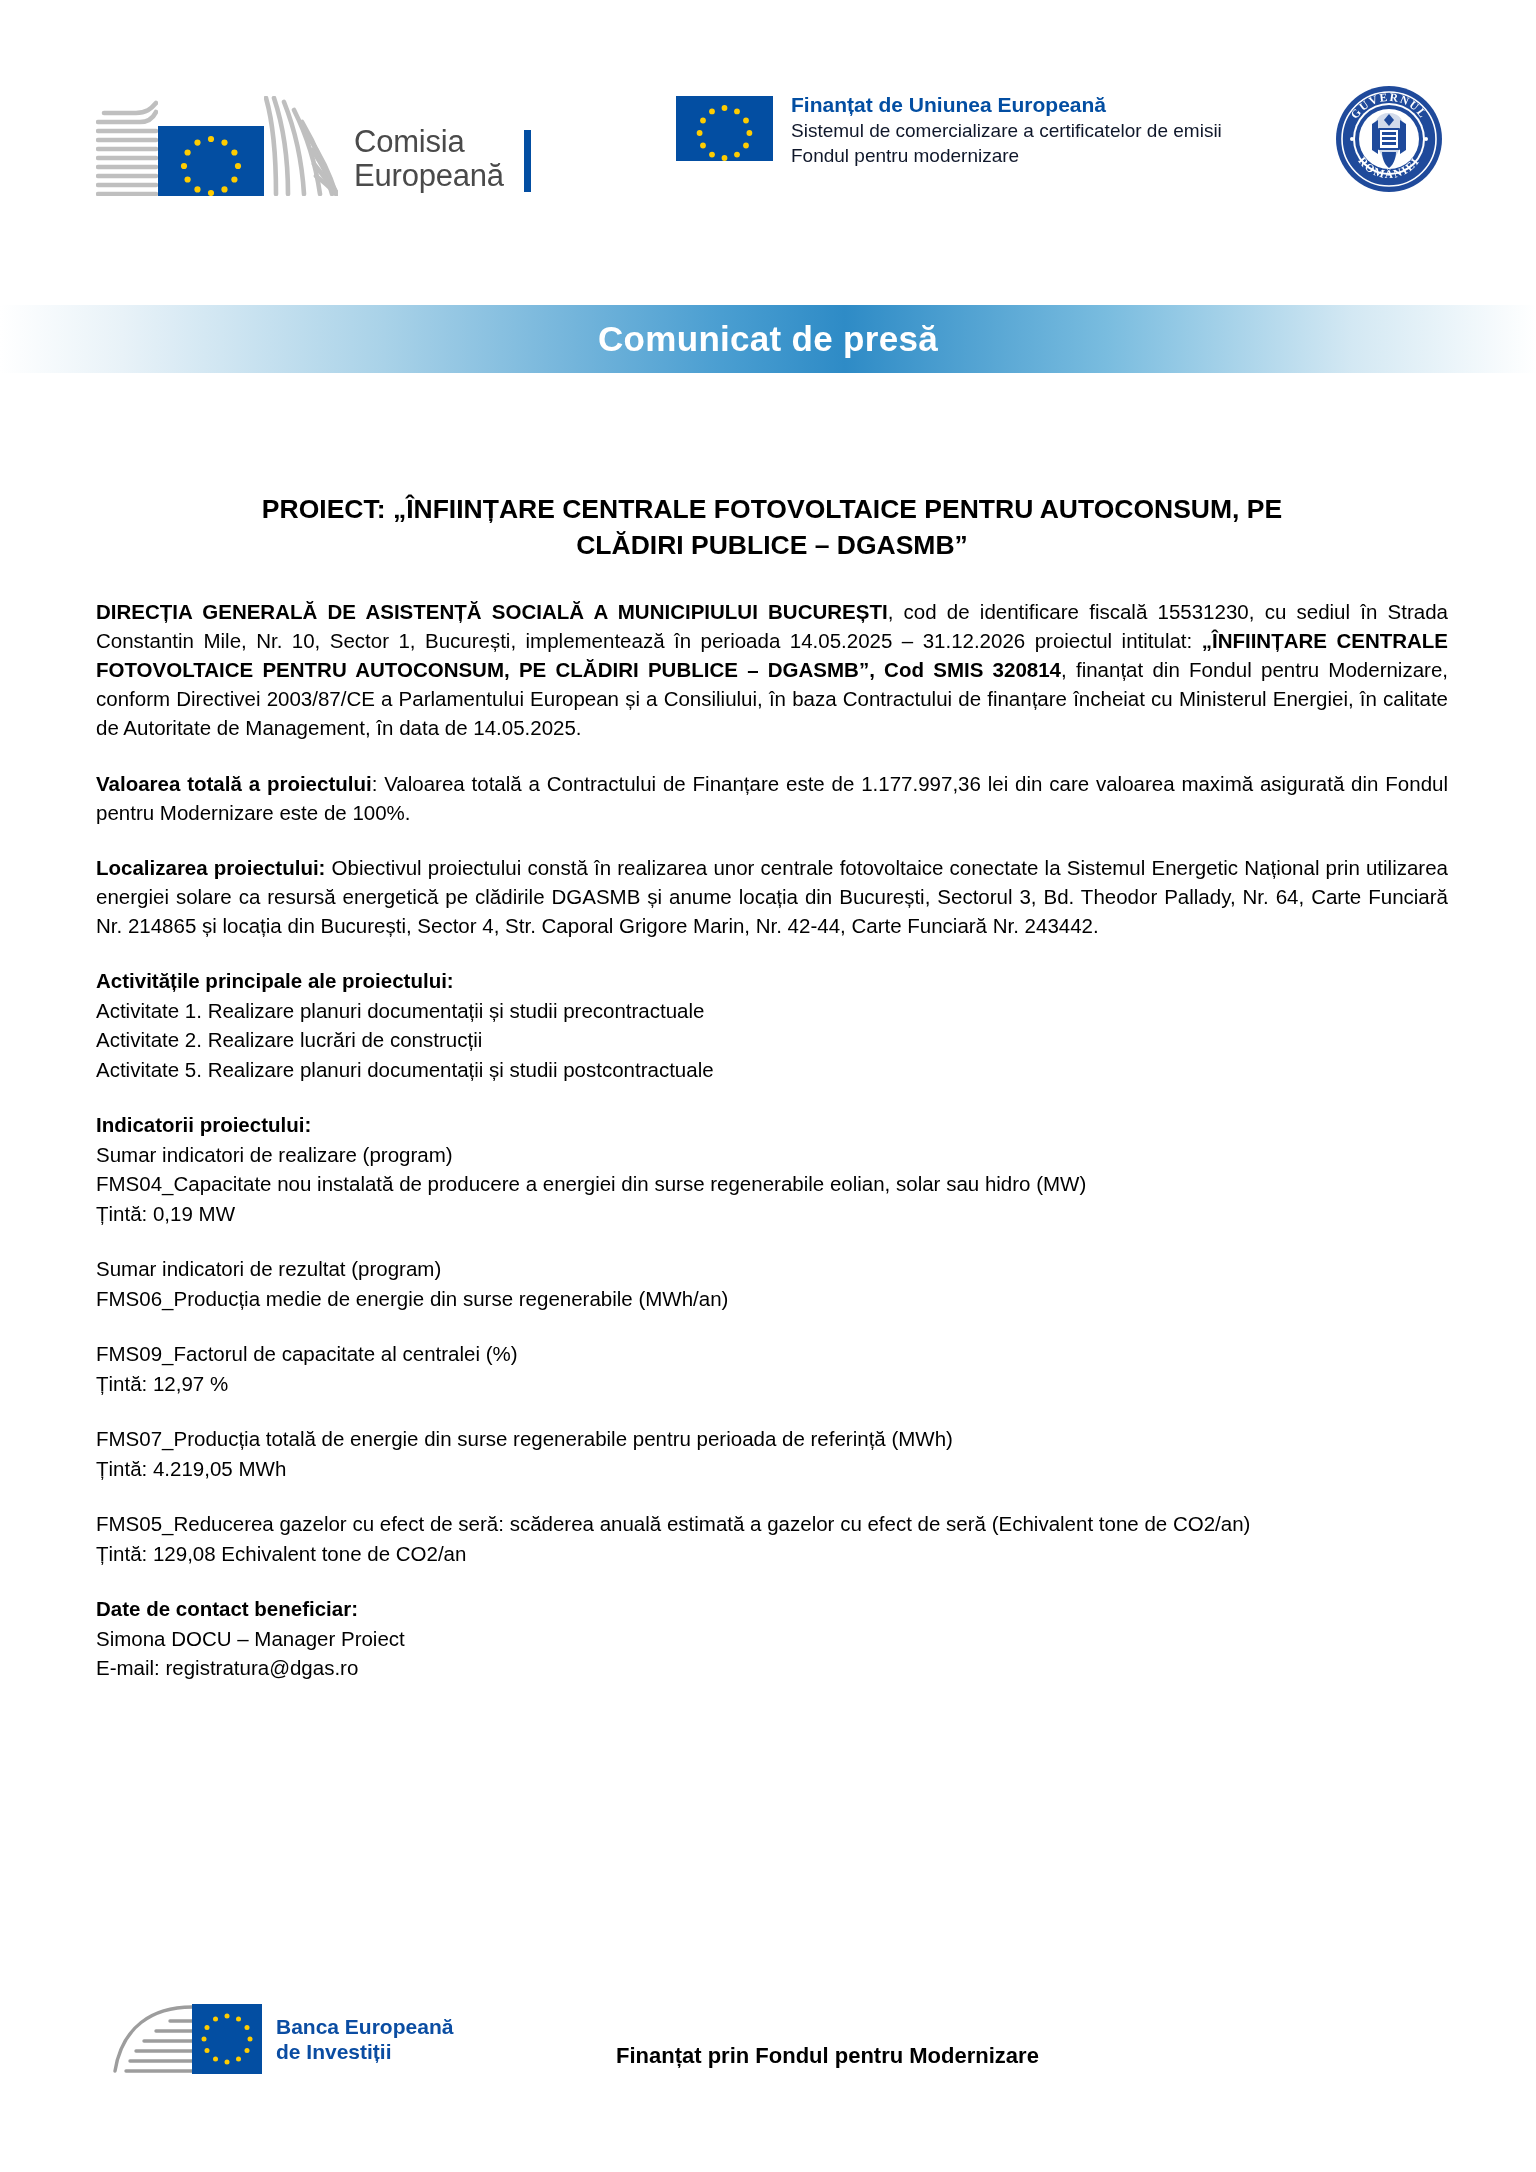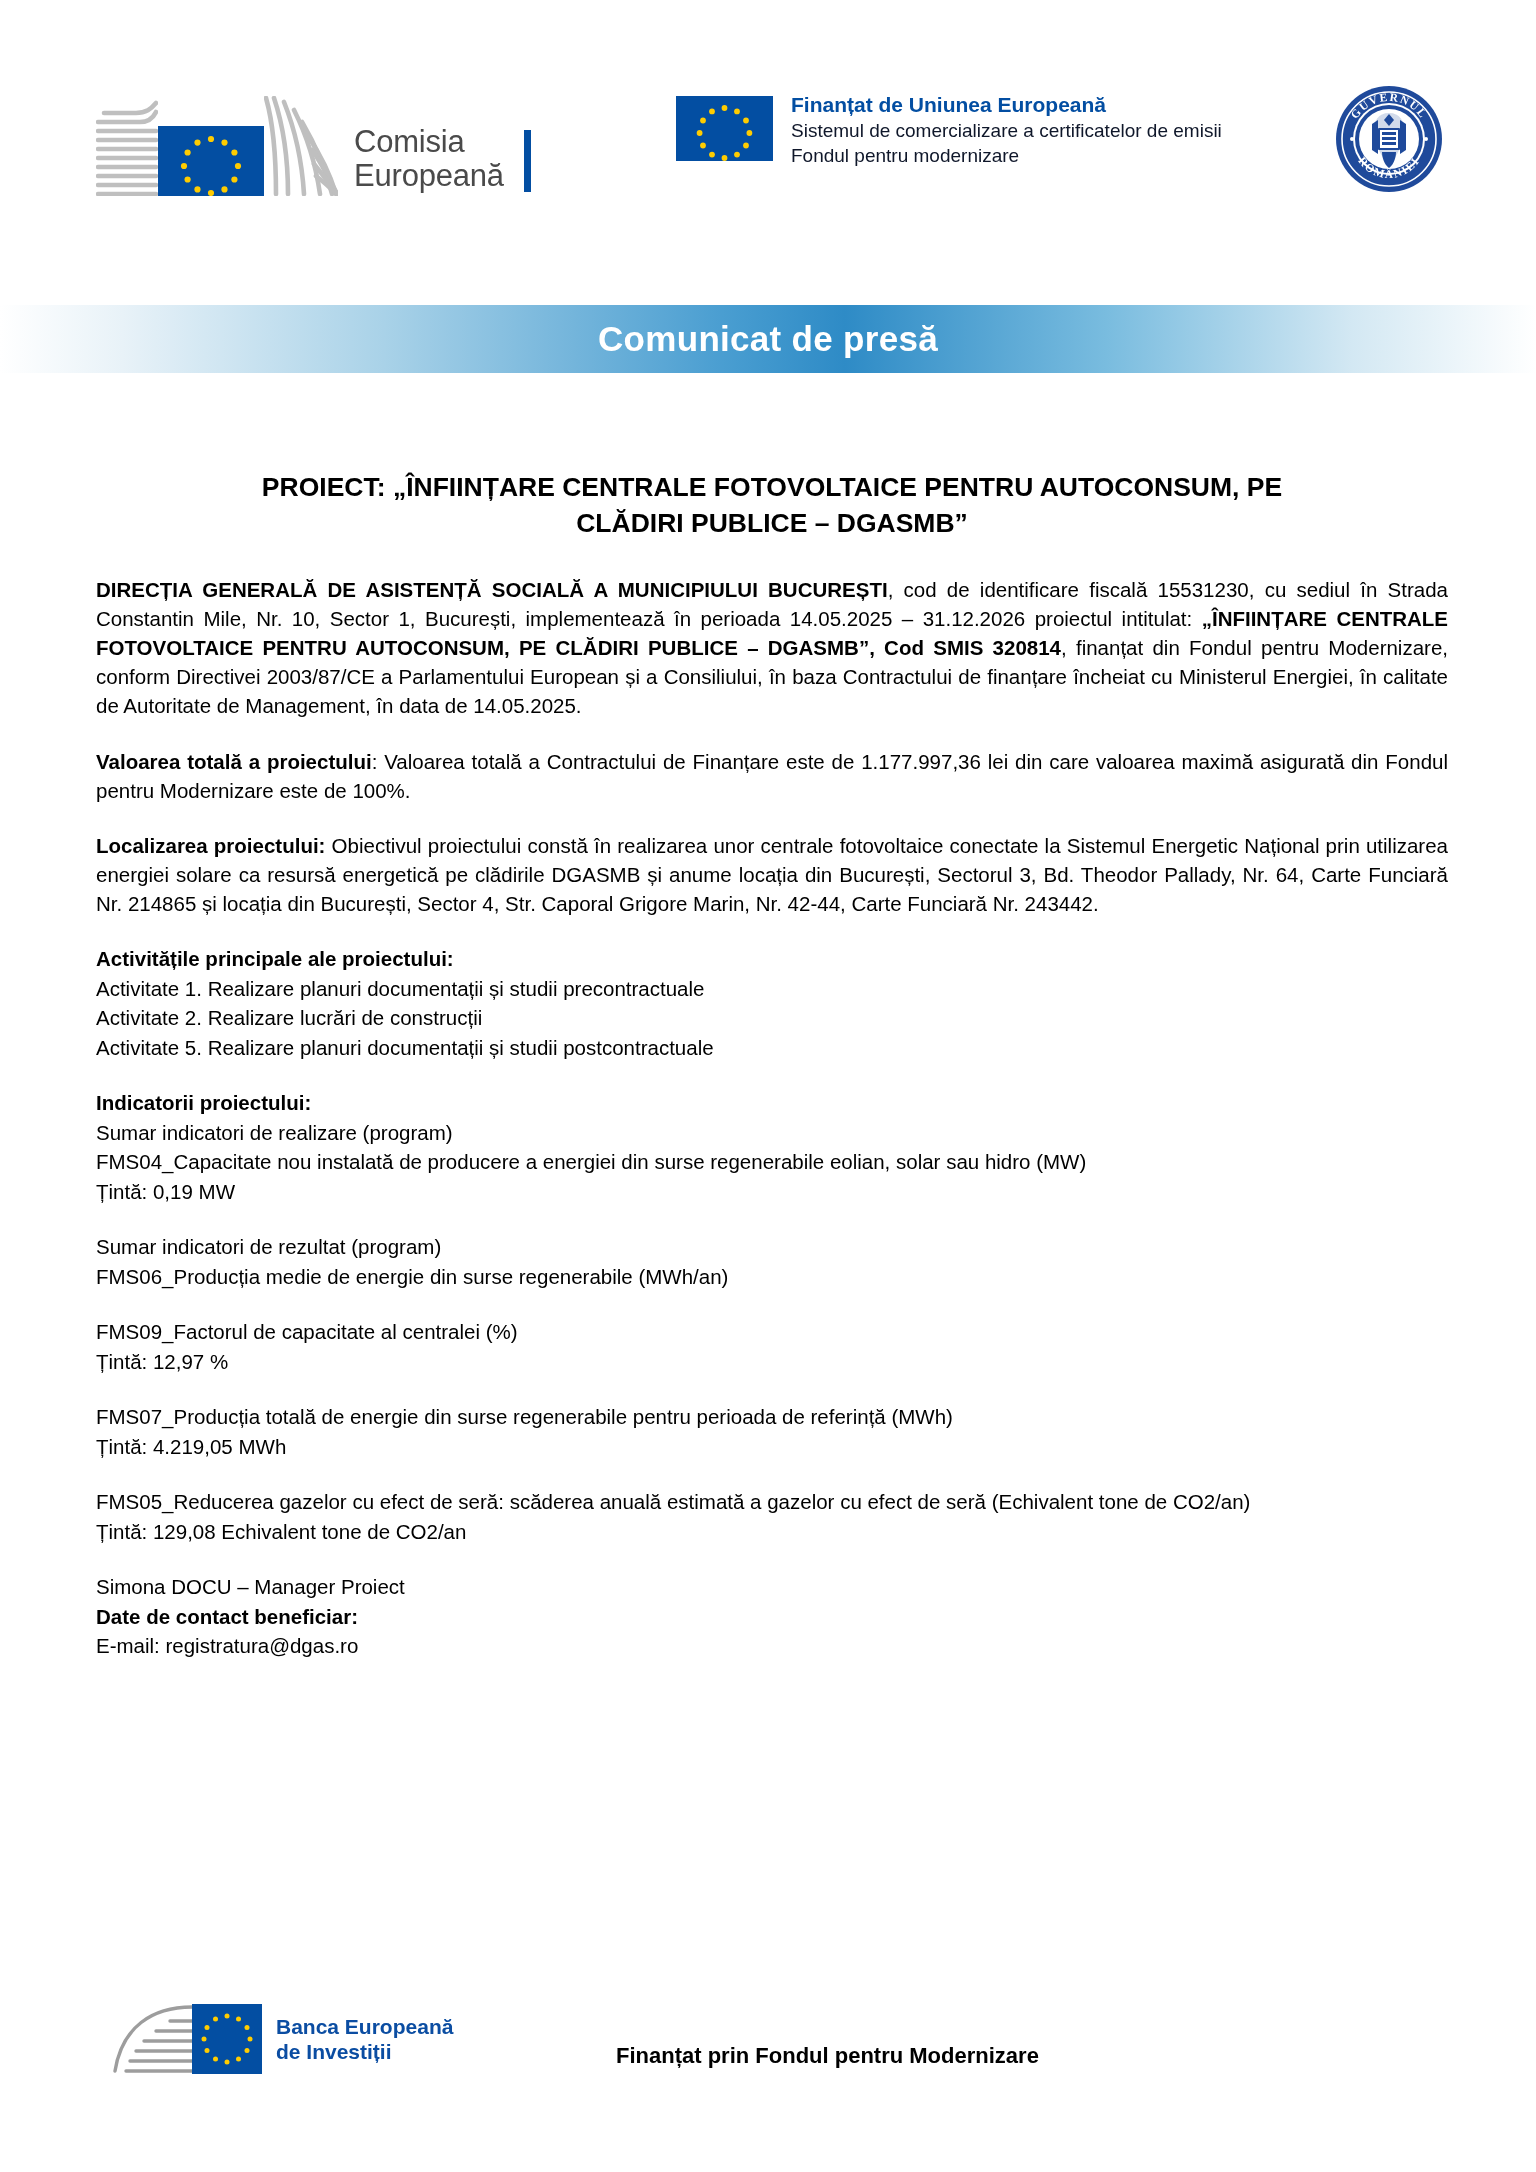--- a/index.html
+++ b/index.html
@@ -135,21 +135,21 @@
     color: #ffffff;
     font-weight: bold;
     font-size: 35px;
     letter-spacing: 0.3px;
   }
 
   
   .doc {
     position: absolute;
     left: 96px;
-    top: 470px;
+    top: 492px;
     width: 1352px;
   }
   .doc-title {
     text-align: center;
     font-weight: bold;
     font-size: 26.5px;
     line-height: 1.34;
     margin: 0 auto 34px auto;
     width: 1120px;
   }
@@ -364,22 +364,22 @@
     <span class="line">FMS07_Producția totală de energie din surse regenerabile pentru perioada de referință (MWh)</span>
     <span class="line">Țintă: 4.219,05 MWh</span>
   </div>
 
   <div class="block">
     <span class="line">FMS05_Reducerea gazelor cu efect de seră: scăderea anuală estimată a gazelor cu efect de seră (Echivalent tone de CO2/an)</span>
     <span class="line">Țintă: 129,08 Echivalent tone de CO2/an</span>
   </div>
 
   <div class="block">
+    <span class="line head">Date de contact beneficiar:</span>
     <span class="line">Simona DOCU – Manager Proiect</span>
-    <span class="line head">Date de contact beneficiar:</span>
     <span class="line">E-mail: registratura@dgas.ro</span>
   </div>
 
 </div>
 
 <div class="footer">
   <div class="eib-logo">
     <svg class="eib-arc" viewBox="0 0 82 72">
       <g stroke="#9D9D9D" stroke-width="3.4" fill="none" stroke-linecap="round">
         <path d="M3 68 C10 24 40 4 80 4"></path>

